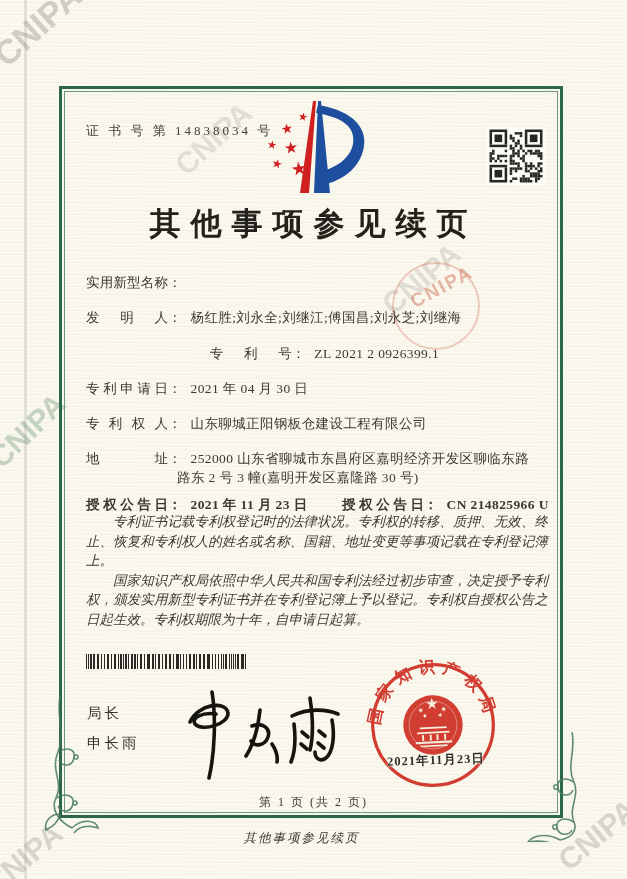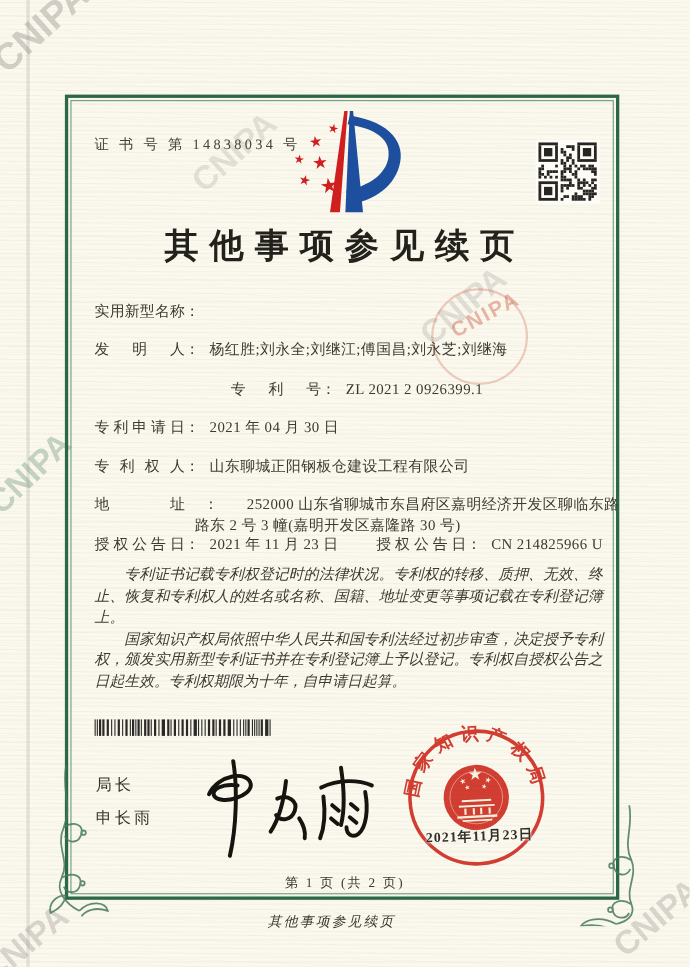--- a/index.html
+++ b/index.html
@@ -282,28 +282,28 @@
   <div class="row" style="top:380px;">
     <span class="flabel">专利申请日</span>
       <span class="fcolon">：</span>
     <span class="fvalue">2021 年 04 月 30 日</span>
   </div>
   <div class="row" style="top:415px;">
     <span class="flabel">专利权人</span>
       <span class="fcolon">：</span>
     <span class="fvalue">山东聊城正阳钢板仓建设工程有限公司</span>
   </div>
-  <div class="row" style="top:450px;justify-content:space-between;">
+  <div class="row" style="top:450px;">
     <span class="flabel">地址</span>
       <span class="fcolon">：</span>
     <span class="fvalue">252000 山东省聊城市东昌府区嘉明经济开发区聊临东路</span>
   </div>
   <div class="addr2" style="top:469px;">路东 2 号 3 幢(嘉明开发区嘉隆路 30 号)</div>
 
-  <div class="row" style="top:486px;">
+  <div class="row" style="top:496px;font-weight:bold;">
     <span class="flabel">授权公告日</span>
       <span class="fcolon">：</span>
     <span class="fvalue">2021 年 11 月 23 日</span>
     <span class="grant-right">
       <span class="flabel">授权公告日</span>
         <span class="fcolon">：</span>
       <span class="fvalue">CN 214825966 U</span>
     </span>
   </div>
 

